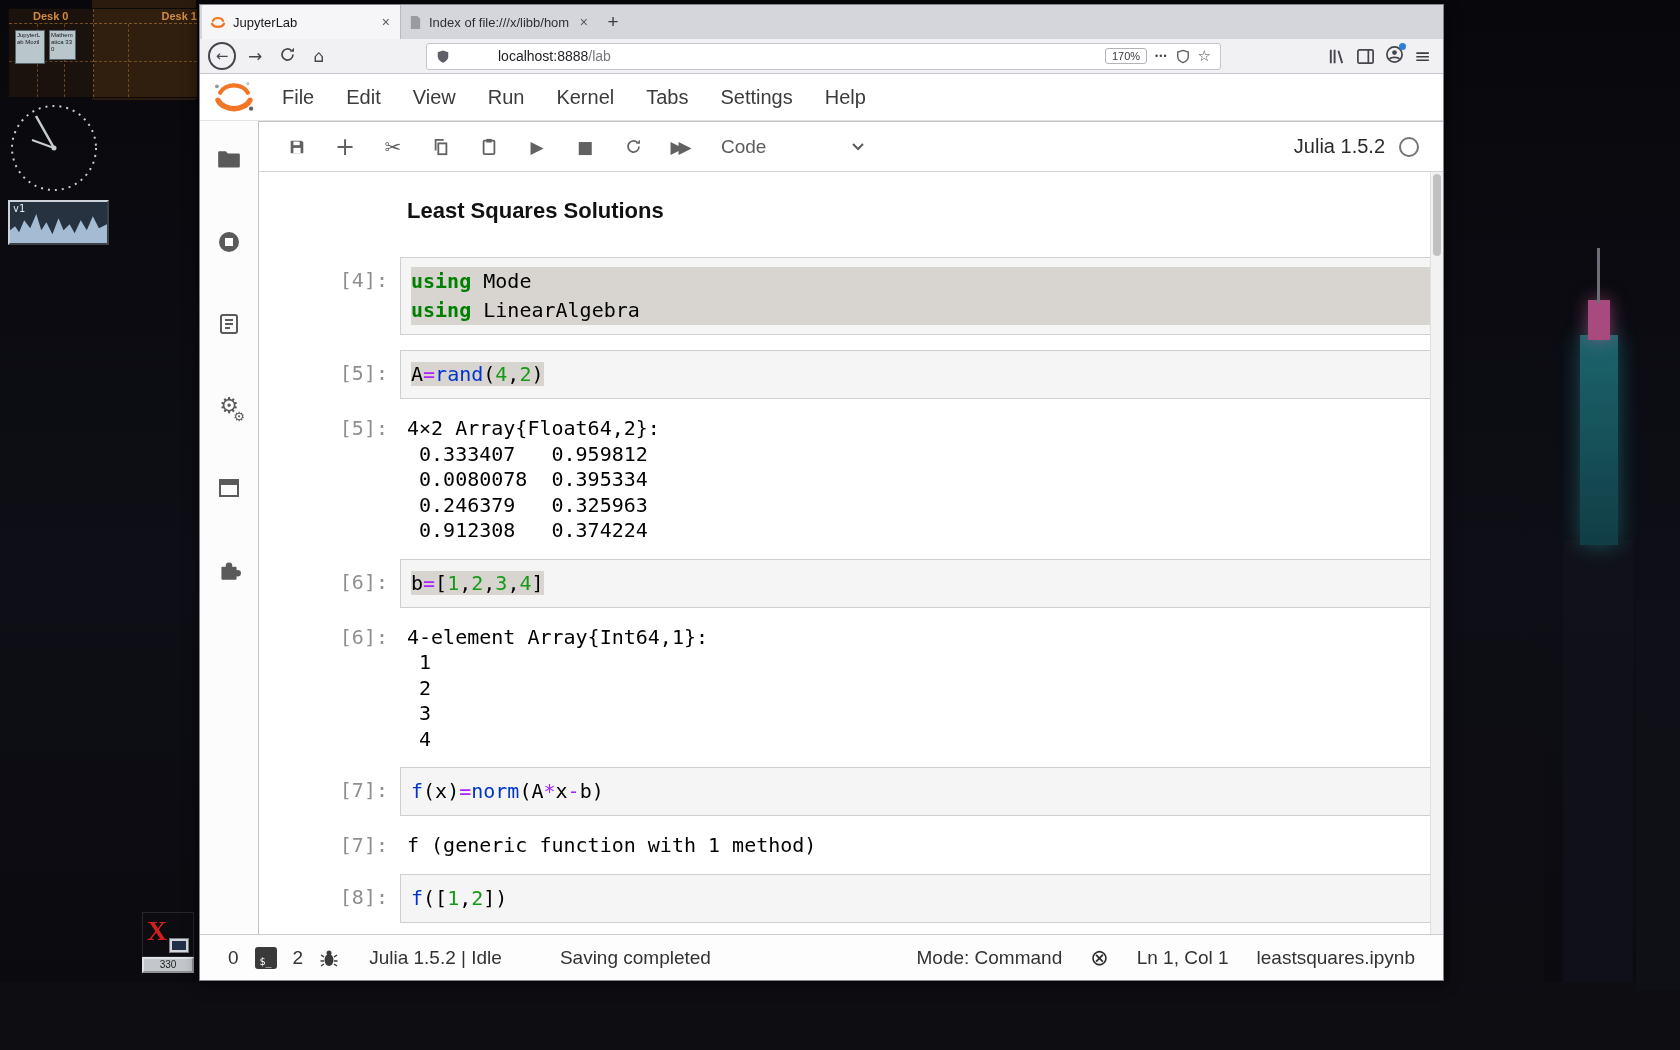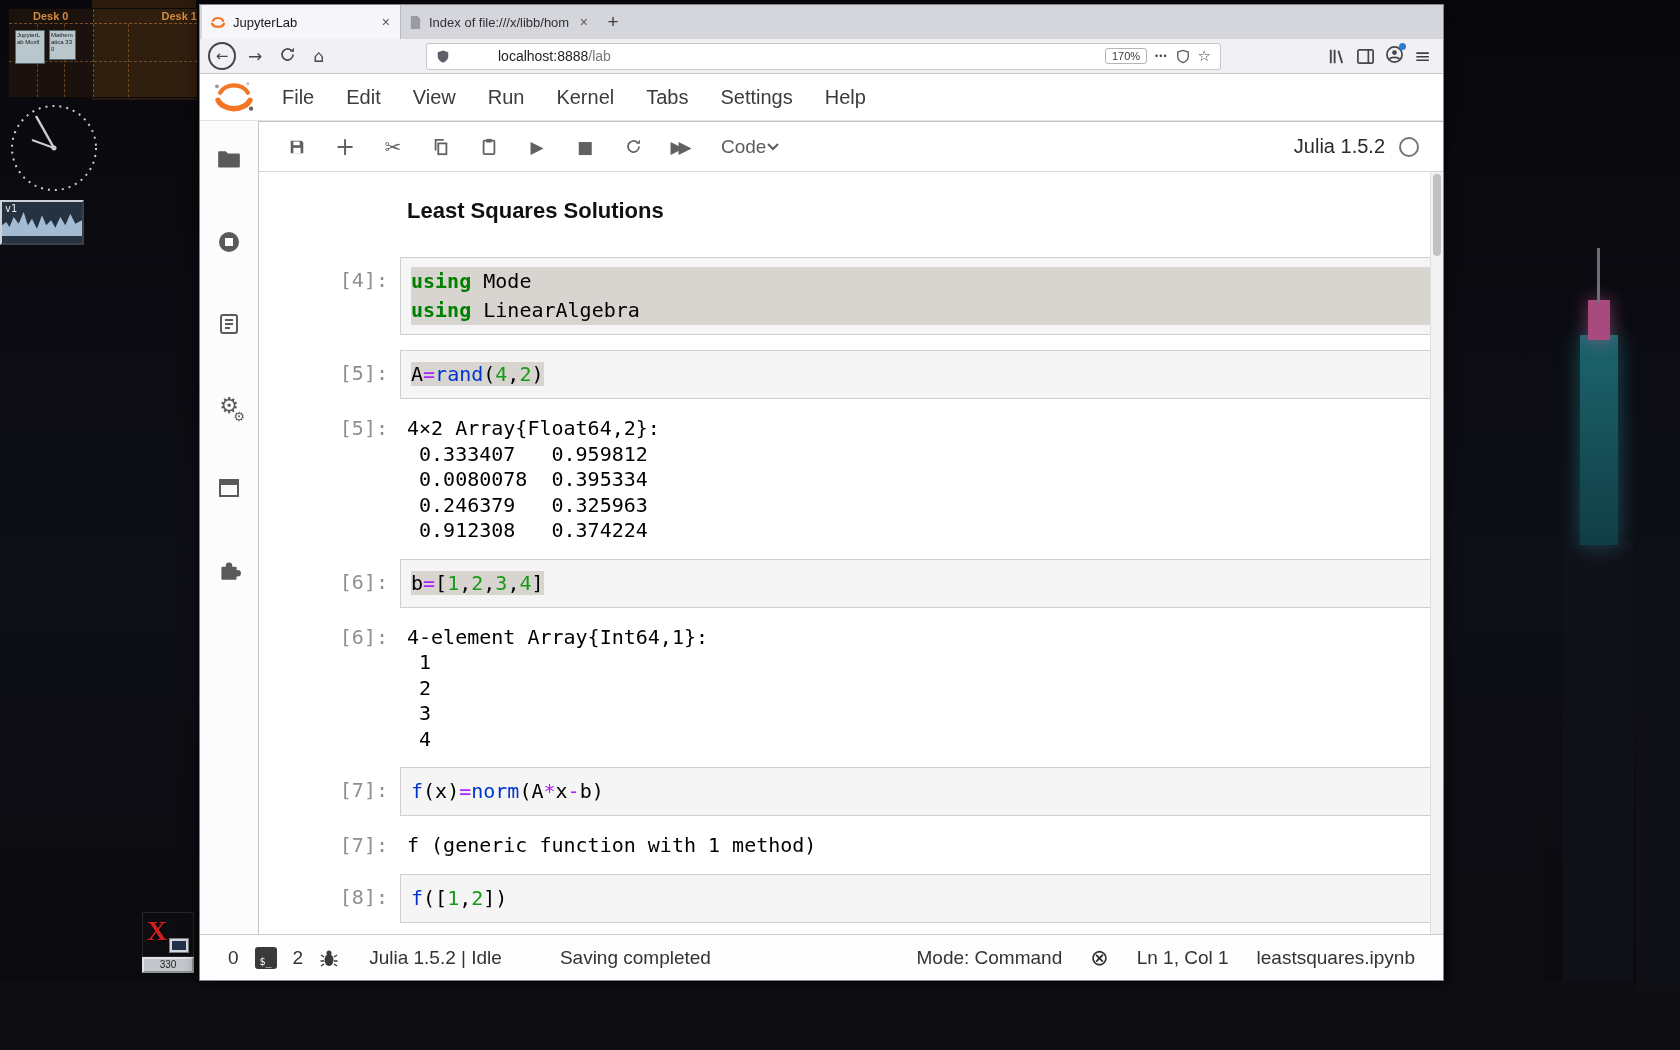--- a/index.html
+++ b/index.html
@@ -32,21 +32,21 @@
   .desk-pages { position:relative; flex:1; border-top:1px dashed rgba(210,140,63,.5); }
   .pg-v1 { position:absolute; top:0; bottom:0; left:33%; border-left:1px dashed rgba(210,140,63,.4); }
   .pg-v2 { position:absolute; top:0; bottom:0; left:66%; border-left:1px dashed rgba(210,140,63,.4); }
   .pg-h { position:absolute; left:0; right:0; top:50%; border-top:1px dashed rgba(210,140,63,.4); }
   .mini-win { position:absolute; background:#b9c6cc; border:1px solid #55656e; color:#16181c; font-size:6px; line-height:7px; overflow:hidden; word-break:break-all; padding:1px; }
   .mini-win1 { left:6px; top:6px; width:30px; height:34px; }
   .mini-win2 { left:40px; top:6px; width:27px; height:30px; }
 
   .clock { position:absolute; left:6px; top:100px; width:96px; height:96px; }
 
-  .monitor { position:absolute; left:0; top:200px; width:84px; height:45px; background:#273240;
+  .monitor { position:absolute; left:8px; top:200px; width:101px; height:45px; background:#273240;
     border-top:2px solid #ccd2d8; border-left:2px solid #ccd2d8; border-right:2px solid #3c4148; border-bottom:2px solid #3c4148; }
   .monitor-label { position:absolute; left:3px; top:1px; color:#e8ecef; font-size:10px; font-family:"DejaVu Sans Mono",monospace; z-index:2; }
   .monitor svg { position:absolute; inset:0; }
 
   .launcher { position:absolute; left:142px; top:912px; width:52px; height:62px; }
   .launcher-icon { position:relative; width:52px; height:45px; background:#0d0d11; border:1px solid #26262c; }
   .launcher-x { position:absolute; left:4px; top:2px; font-family:"Liberation Serif",serif; font-weight:bold; font-size:28px; color:#cf2020; text-shadow:1px 1px 0 #000; }
   .launcher-mon { position:absolute; right:4px; bottom:3px; width:20px; height:15px; background:#d4d8dc; border:1px solid #7a7e84; }
   .launcher-mon-screen { position:absolute; inset:2px; background:#23304a; }
   .launcher-label { height:16px; background:#c3c7cc; border:2px outset #e0e4e8; font-size:10px; text-align:center; line-height:12px; color:#1c1c1c; }
@@ -86,21 +86,21 @@
   .jlab-main { flex:1; display:flex; min-height:0; }
   .jlab-sidebar { width:58px; display:flex; flex-direction:column; align-items:center; padding-top:26px; gap:56px; flex-shrink:0; background:#fcfcfc; }
   .sb-icon { width:26px; height:26px; display:flex; align-items:center; justify-content:center; color:#5a5a5a; position:relative; }
   .gear-big { font-family:"DejaVu Sans",sans-serif; font-size:22px; line-height:22px; color:#5a5a5a; }
   .gear-small { position:absolute; right:-3px; bottom:-4px; font-family:"DejaVu Sans",sans-serif; font-size:13px; line-height:13px; color:#5a5a5a; }
 
   .nb-panel { flex:1; display:flex; flex-direction:column; border-left:1px solid #c4c4c4; border-top:1px solid #c4c4c4; min-width:0; }
   .nb-toolbar { height:50px; display:flex; align-items:center; padding:0 14px; border-bottom:1px solid #d6d6d6; flex-shrink:0; }
   .tb-btn { width:48px; display:flex; align-items:center; justify-content:center; color:#616161; font-size:17px; font-family:"DejaVu Sans",sans-serif; }
   .tb-ff { letter-spacing:-5px; padding-right:5px; }
-  .cell-type-dropdown { margin-left:10px; width:160px; height:30px; display:flex; align-items:center; justify-content:flex-start; padding:0 10px 0 6px; font-size:19px; color:#5c5c5c; }
+  .cell-type-dropdown { margin-left:10px; width:160px; height:30px; display:flex; align-items:center; justify-content:space-between; padding:0 10px 0 6px; font-size:19px; color:#5c5c5c; }
   .kernel-name { margin-left:auto; font-size:20px; color:#2b2b2b; }
   .kernel-status-circle { width:20px; height:20px; border:2px solid #757575; border-radius:50%; margin:0 10px 0 14px; }
 
   .nb-content { flex:1; overflow:hidden; padding-top:26px; position:relative; background:#fff; }
   .cell-row { display:flex; margin-bottom:15px; }
   .cell-prompt { width:141px; flex-shrink:0; text-align:right; padding-right:12px; font-family:"DejaVu Sans Mono",monospace; font-size:20px; color:#8f8f8f; padding-top:2px; }
   .cell-row.code .cell-prompt { padding-top:11px; }
   .cell-body { flex:1; min-width:0; }
   .md-heading { font-size:22px; font-weight:bold; color:#111; margin:0 0 18px 7px; }
   .code-box { border:1px solid #cfcfcf; background:#f5f5f5; padding:9px 10px; font-family:"DejaVu Sans Mono",monospace; font-size:20px; line-height:29px; white-space:pre; }

